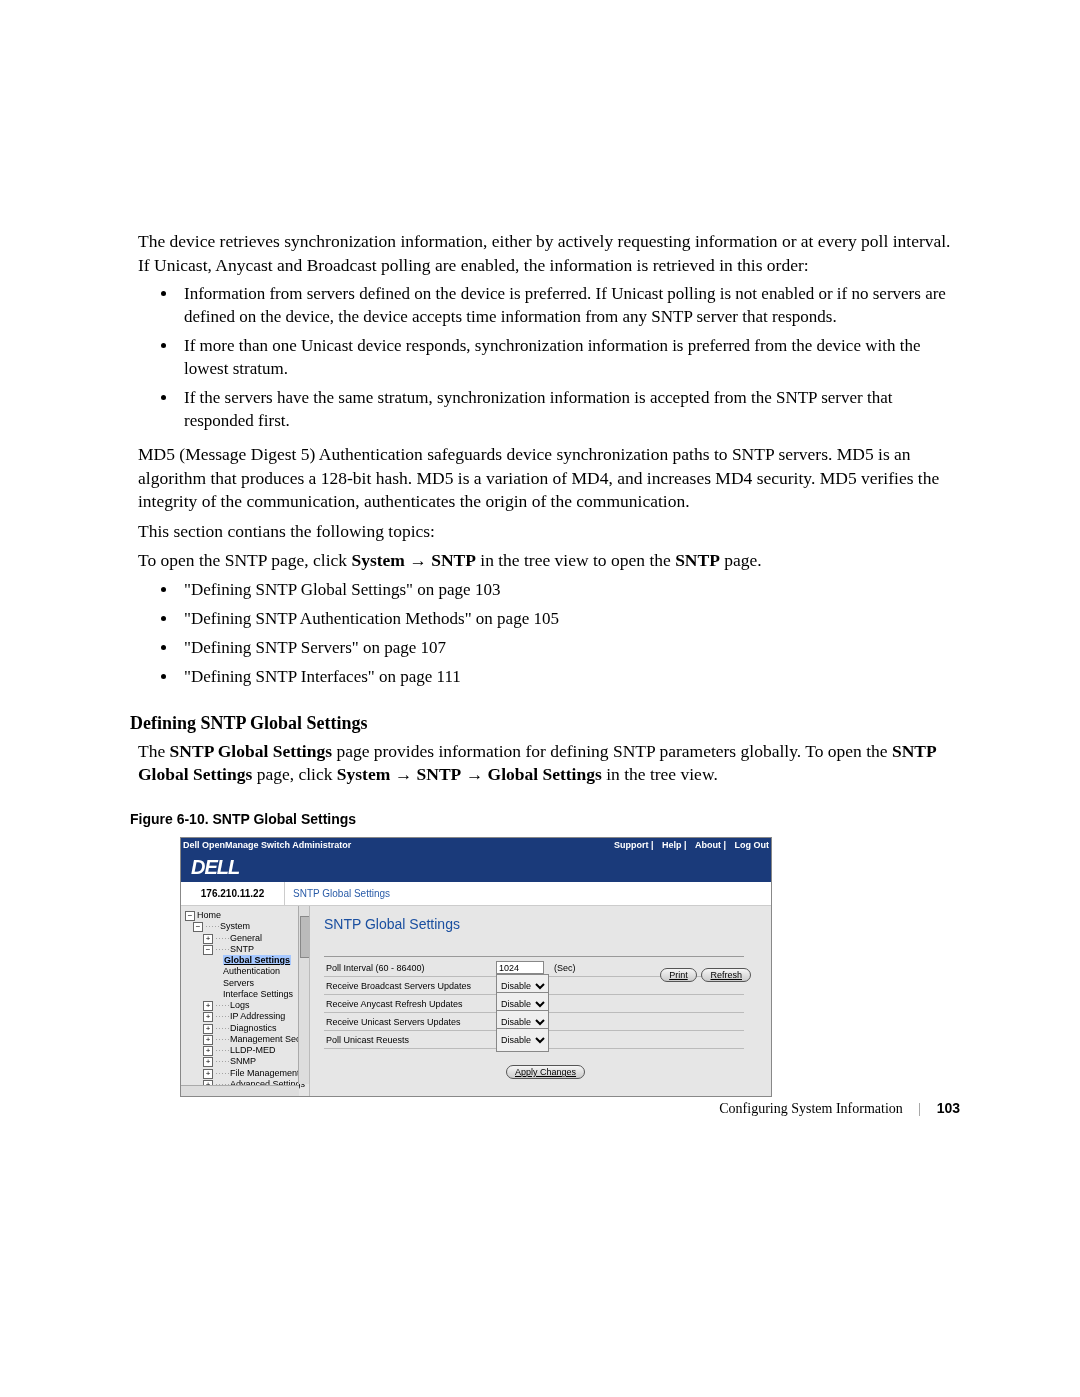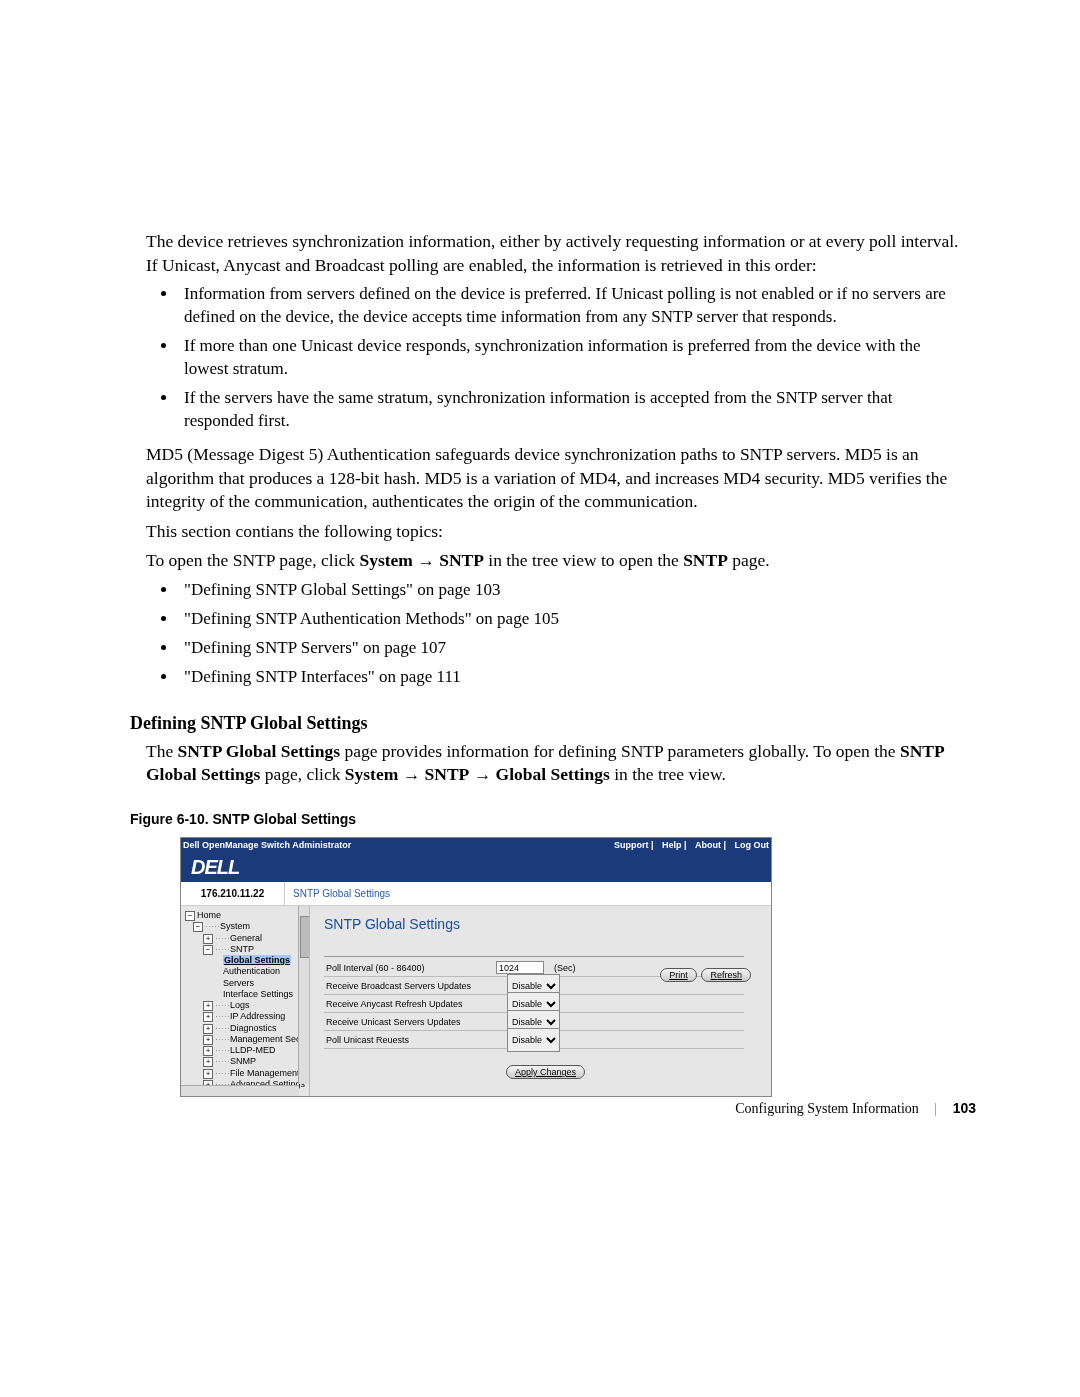--- a/index.html
+++ b/index.html
@@ -12,21 +12,21 @@
   .page {
     width: 1080px;
     height: 1397px;
     position: relative;
     box-sizing: border-box;
     padding: 230px 120px 0 130px;
   }
   .body-text {
     font-size: 17.5px;
     line-height: 1.35;
-    margin: 0 0 6px 16px;
+    margin: 0 0 6px 8px;
   }
   ul.bullets {
     margin: 6px 0 10px 0;
     padding-left: 48px;
   }
   ul.bullets li {
     font-size: 17px;
     line-height: 1.35;
     margin-bottom: 6px;
     padding-left: 6px;
@@ -215,33 +215,32 @@
     width: 42px;
     font-size: 9px;
     height: 11px;
     border: 1px solid #888;
     padding: 0 2px;
   }
   .ss-form-row select {
     font-size: 9px;
     height: 24px;
     border: 1px solid #888;
-    margin-left: 11px;
   }
   .ss-form-row .unit {
     margin-left: 10px;
   }
   .ss-apply {
     margin-top: 16px;
     margin-left: 180px;
   }
   .footer {
     position: absolute;
     bottom: 280px;
-    right: 104px;
+    right: 120px;
     font-size: 14px;
     font-family: Georgia, serif;
   }
   .footer .divider {
     margin: 0 12px;
     color: #888;
   }
   .footer .pagenum {
     font-weight: bold;
     font-family: Arial, sans-serif;

